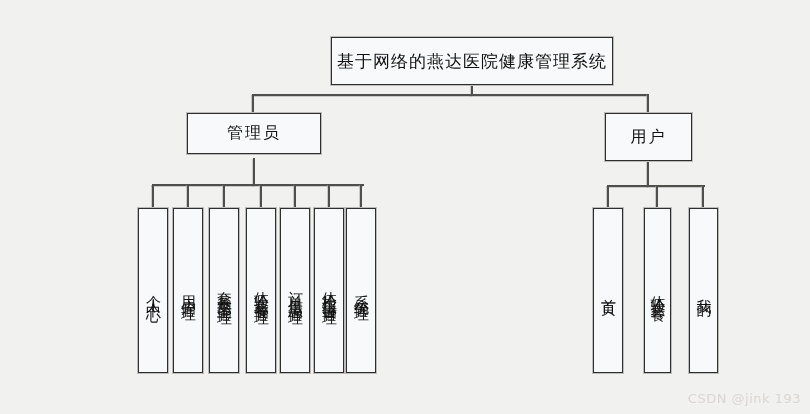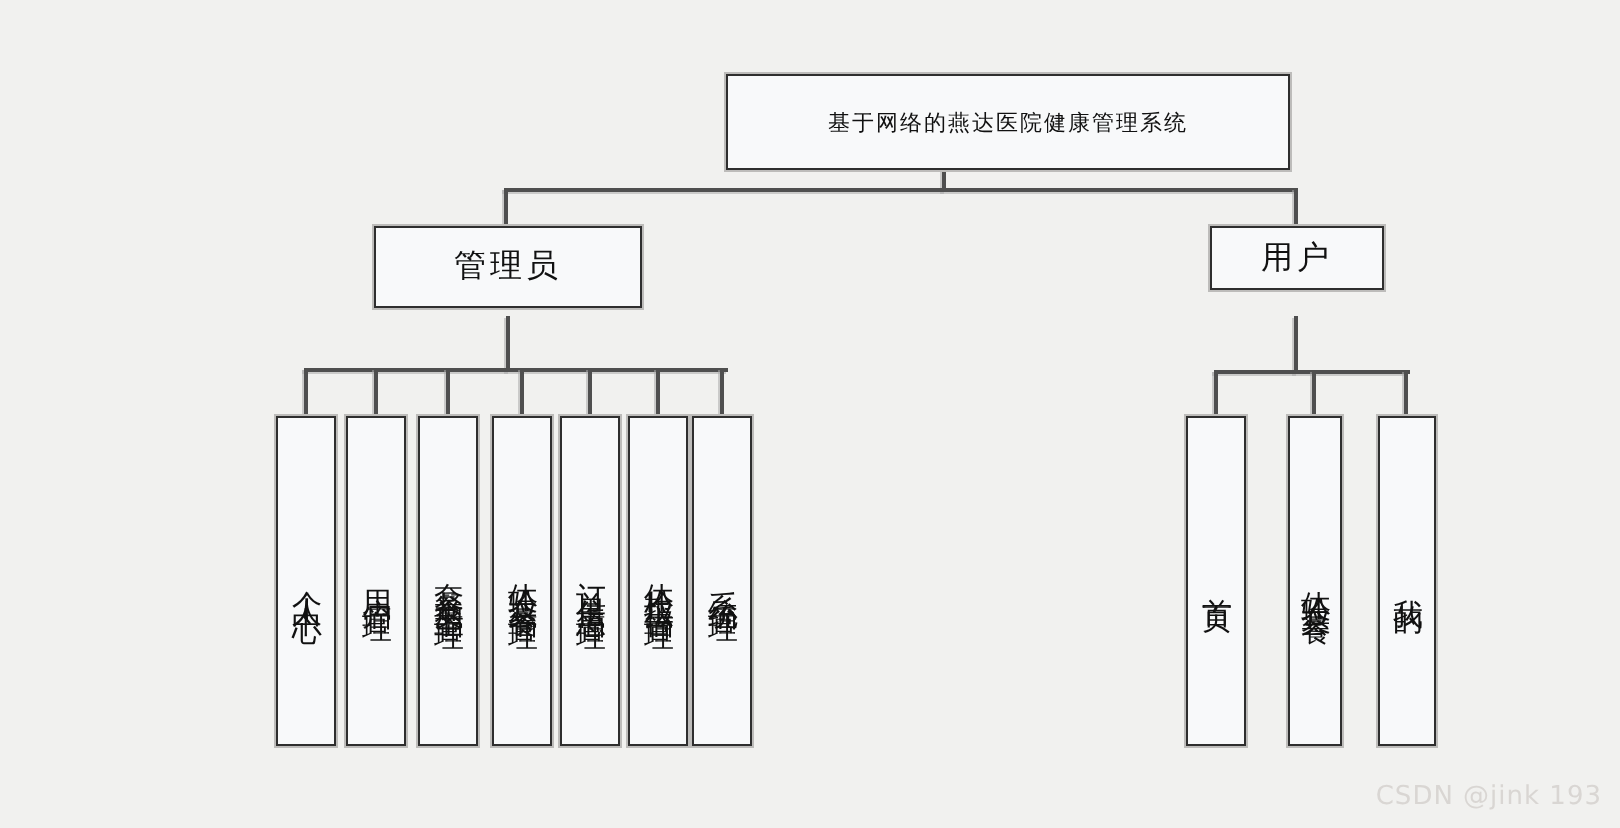--- a/index.html
+++ b/index.html
@@ -20,28 +20,28 @@
     border: 1px solid #2e2e2e;
     box-shadow: 0 0 0 1px #bdbcba;
     display: flex;
     align-items: center;
     justify-content: center;
     color: #111;
   }
 
   .node.root {
     left: 331px; top: 37px; width: 282px; height: 48px;
-    font-size: 11px; letter-spacing: 1px; margin-left: 32px;
+    font-size: 17px; letter-spacing: 1px;
   }
 
   .node.branch {
     font-size: 16px; letter-spacing: 2px;
   }
   .node.branch-admin { left: 187px; top: 113px; width: 134px; height: 41px; }
-  .node.branch-user  { left: 605px; top: 113px; width: 87px;  height: 32px; }
+  .node.branch-user  { left: 605px; top: 113px; width: 87px;  height: 48px; }
 
   .node.leaf {
     top: 208px; height: 165px;
     font-size: 15px;
     writing-mode: vertical-rl;
     text-orientation: upright;
     letter-spacing: 4px;
     line-height: 1;
   }
   .leaf-0 { left: 138px; width: 30px; }

